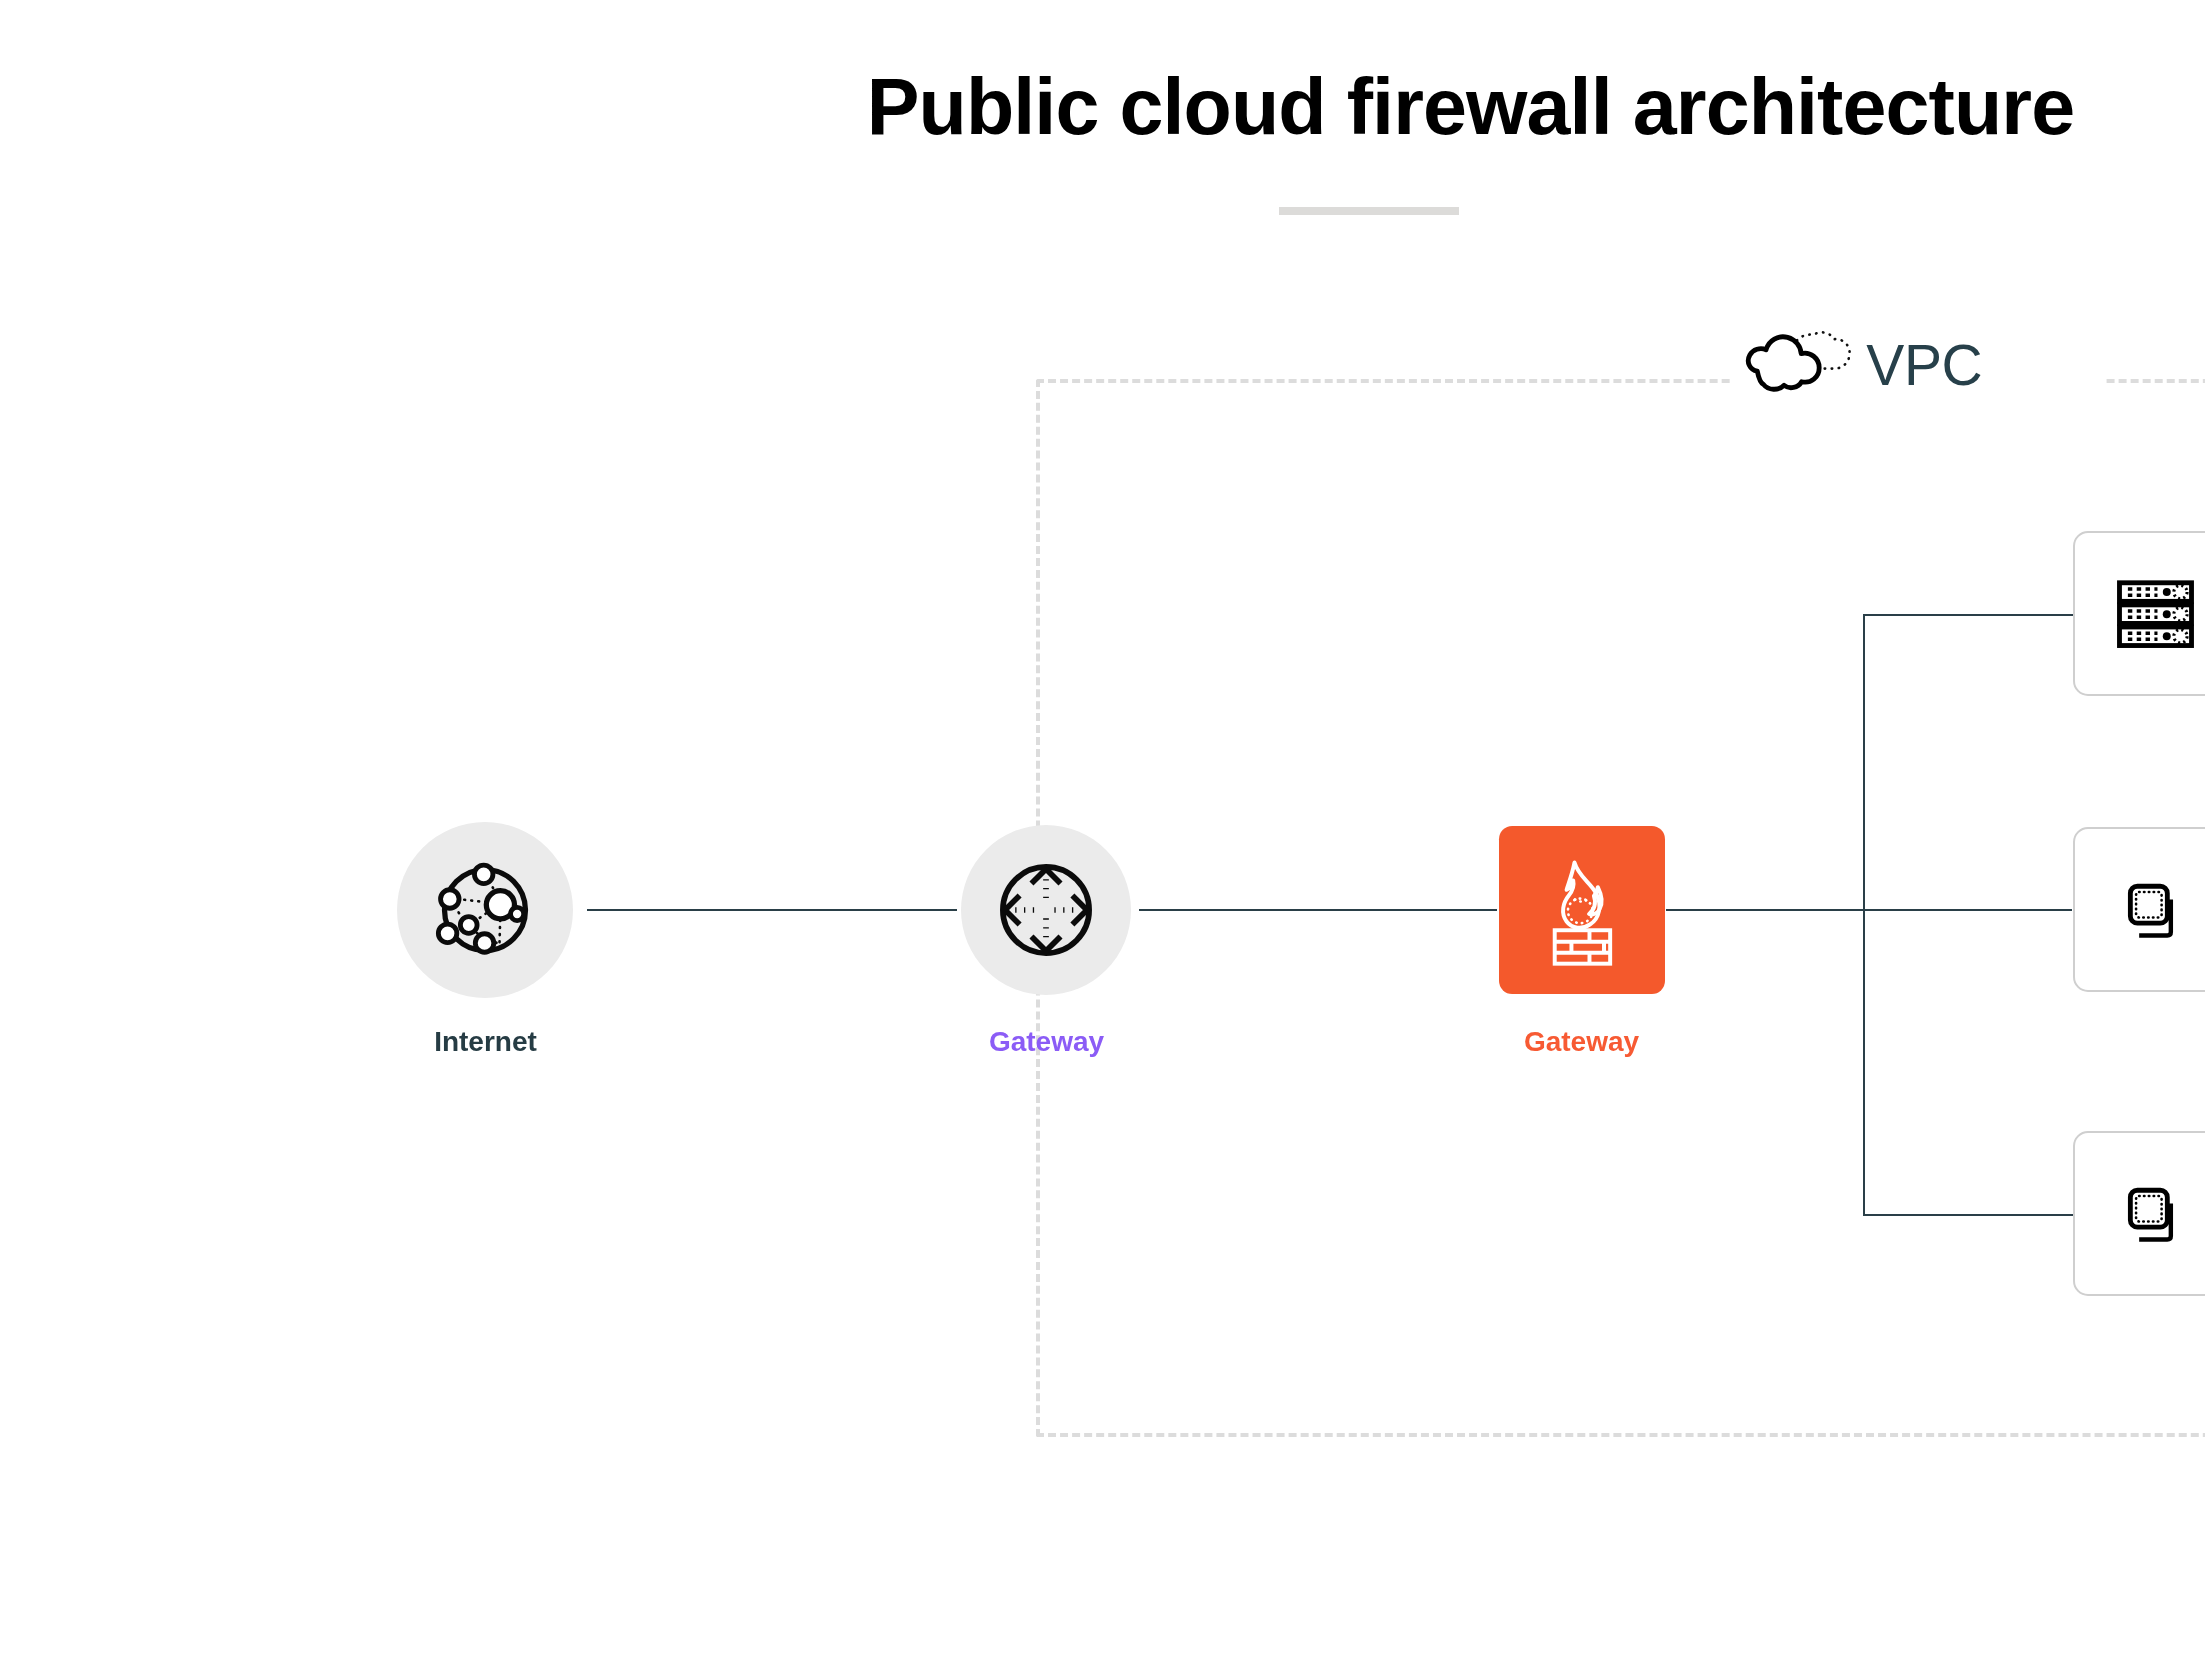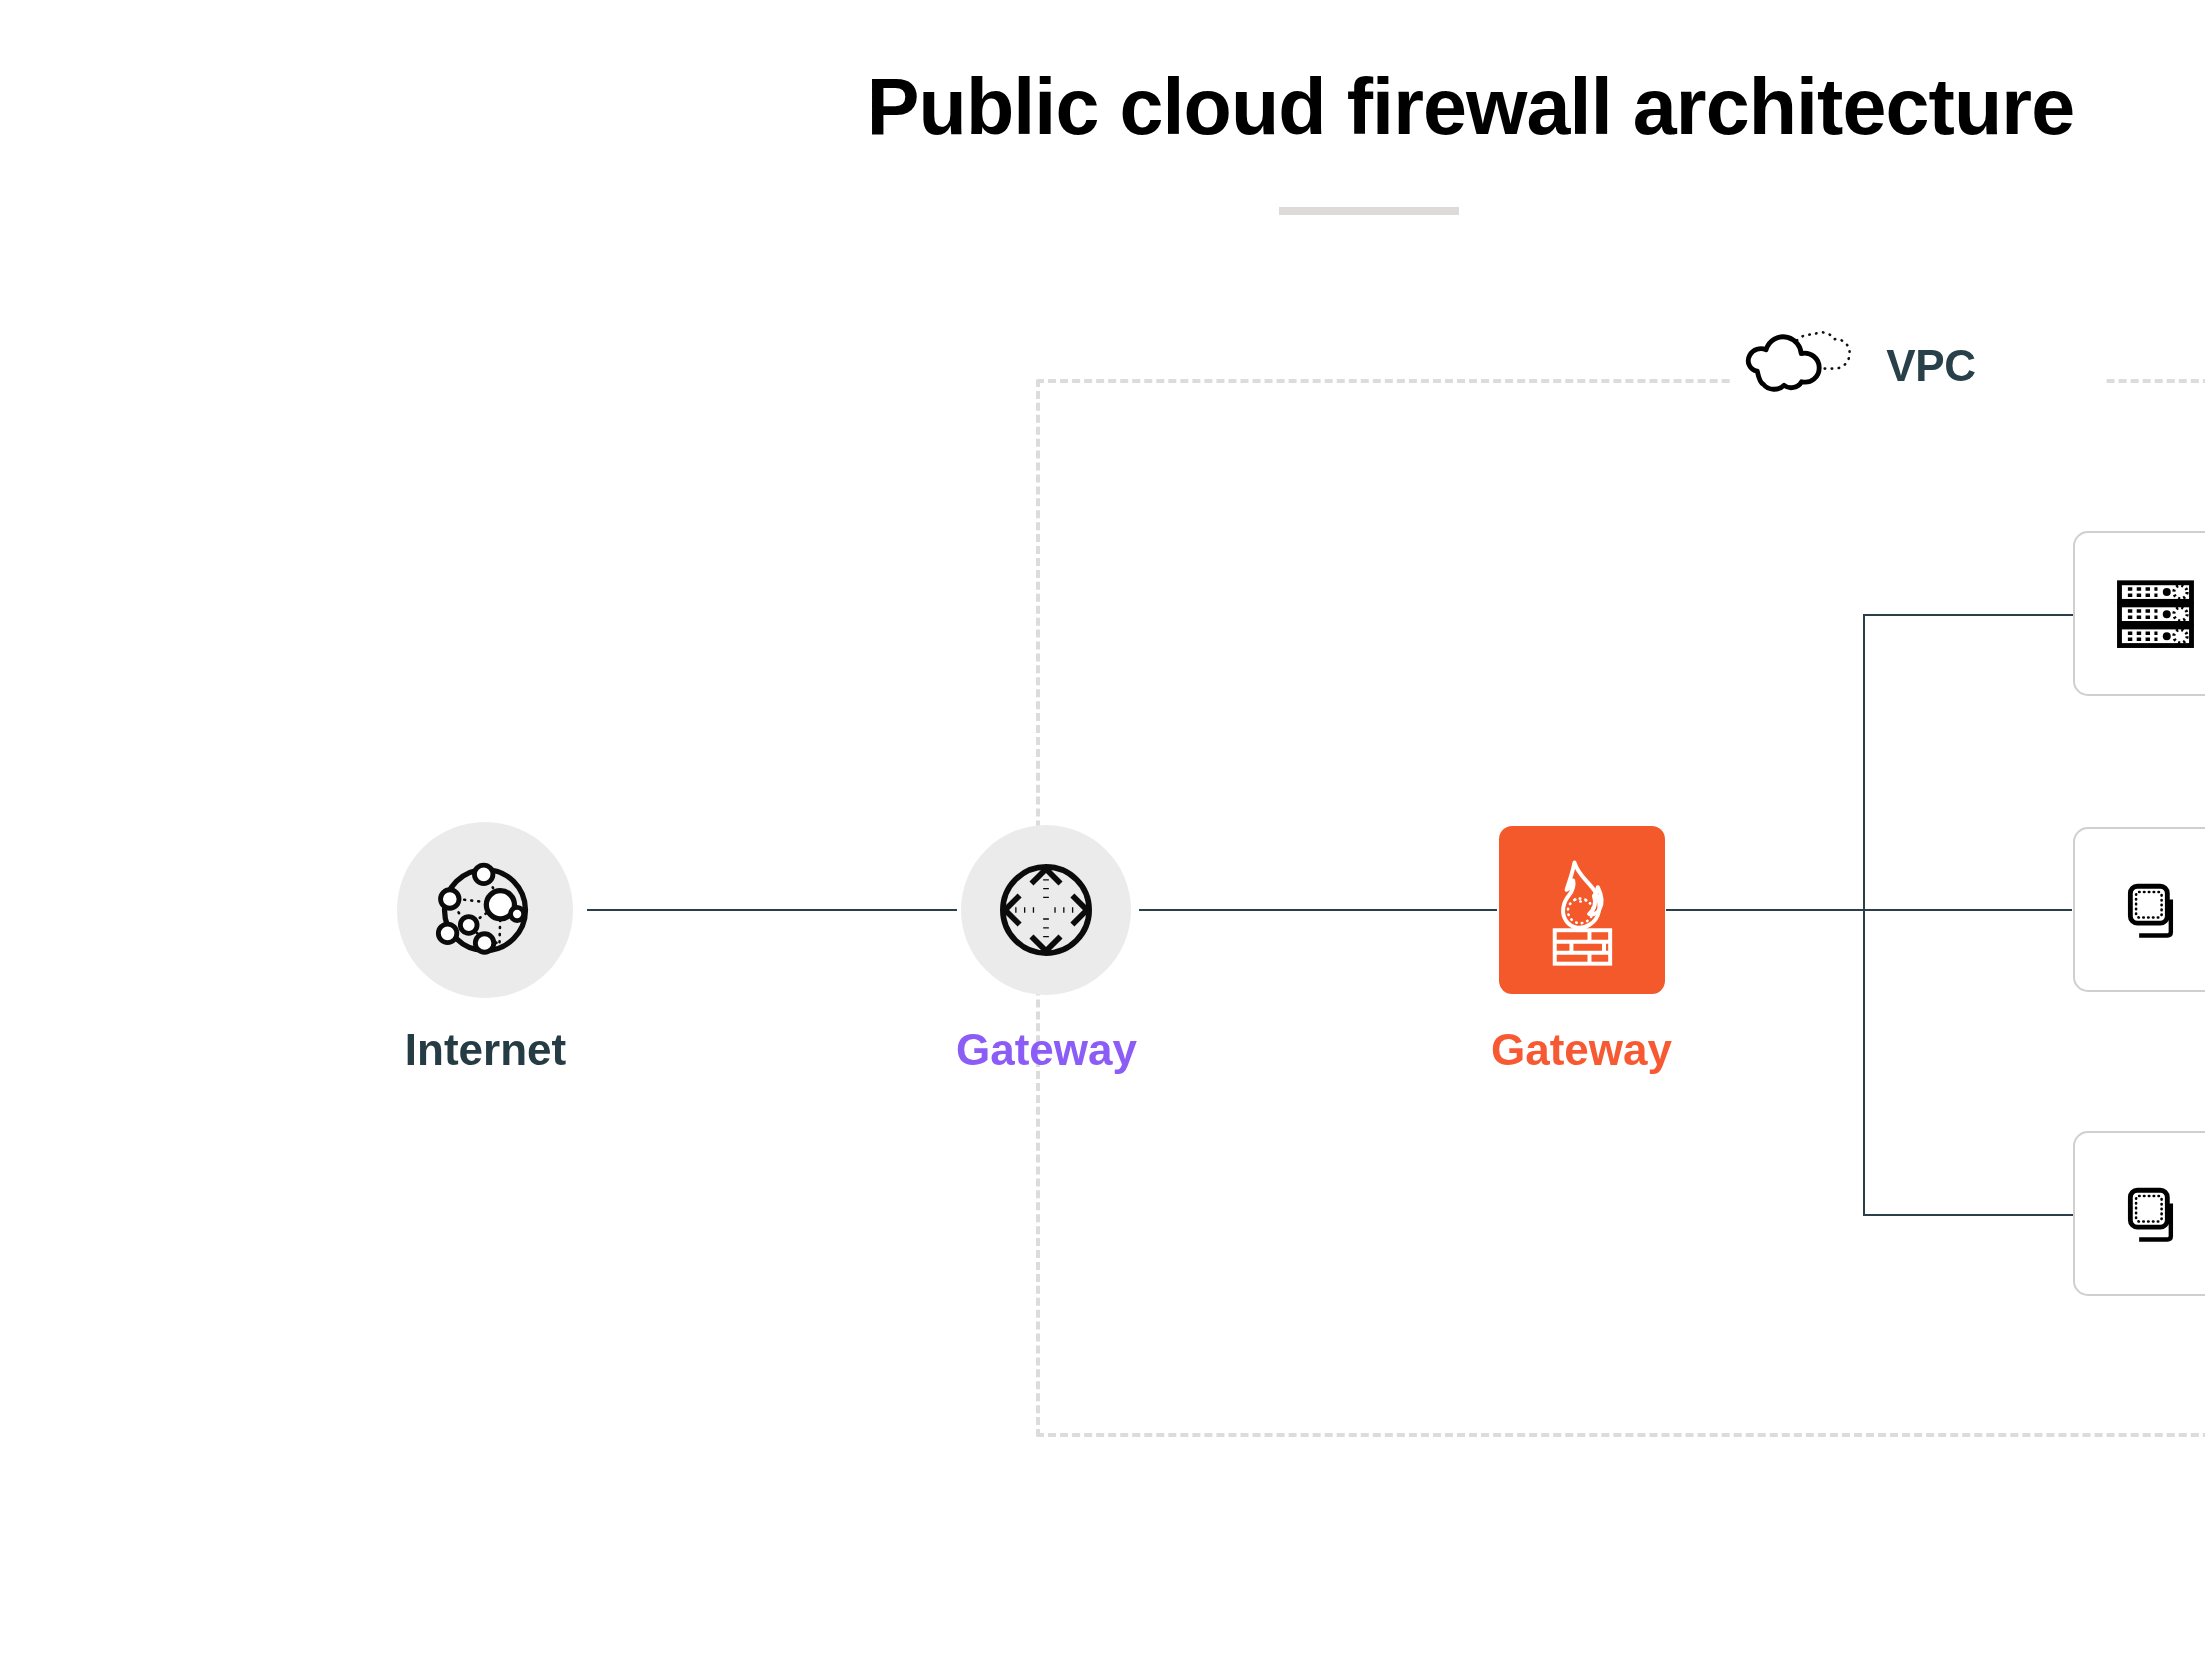--- a/index.html
+++ b/index.html
@@ -33,23 +33,22 @@
   #vpc-label-mask{
     position:absolute;left:1733px;top:348px;width:370px;height:66px;
     background:#ffffff;
   }
   #vpc-label-group{
     position:absolute;left:1744px;top:326px;
     display:flex;align-items:center;gap:12.3px;
   }
   #vpc-cloud-icon{width:110px;height:79px;display:block;}
   #vpc-label{
-    font-size:44px;font-weight:bold;color:#27404a;letter-spacing:-0.4px;
+    font-size:57px;font-weight:normal;color:#27404a;letter-spacing:-0.4px;
     line-height:1;
-    margin-left:20px;
   }
 
   
   .conn{position:absolute;background:#2a3f48;}
   #conn-internet-gateway{left:587px;top:909px;width:370px;height:2.2px;}
   #conn-gateway-firewall{left:1139px;top:909px;width:358px;height:2.2px;}
   #conn-firewall-trunk{left:1666px;top:909px;width:406px;height:2.2px;}
   #conn-trunk-vertical{left:1863px;top:614px;width:2.2px;height:602px;}
   #conn-branch-servers{left:1863px;top:614px;width:210px;height:2.2px;}
   #conn-branch-apps-bottom{left:1863px;top:1214px;width:210px;height:2.2px;}
@@ -65,21 +64,21 @@
   .badge-svg{display:block;}
 
   #firewall-tile{
     position:absolute;left:1499px;top:826px;width:166px;height:168px;
     background:#f4592c;border-radius:13.2px;
     display:flex;align-items:center;justify-content:center;
   }
 
   .node-label{
     position:absolute;text-align:center;
-    font-size:44px;font-weight:bold;line-height:1;white-space:nowrap;
+    font-size:28px;font-weight:bold;line-height:1;white-space:nowrap;
   }
   #label-internet{left:265px;top:1028px;width:441px;color:#263c44;}
   #label-gateway {left:826px;top:1028px;width:441px;color:#8b5cf6;}
   #label-firewall{left:1361px;top:1028px;width:441px;color:#f75a33;}
 
   
   .resource-row{position:absolute;display:flex;align-items:center;}
   #row-servers   {left:2073px;top:531px;}
   #row-apps-1    {left:2073px;top:827px;}
   #row-apps-2    {left:2073px;top:1131px;}

